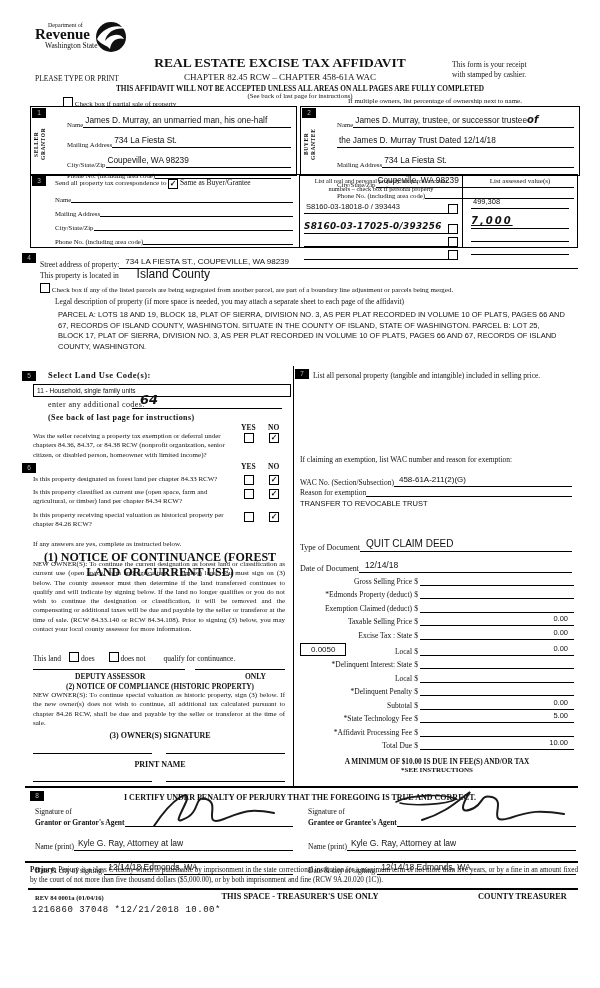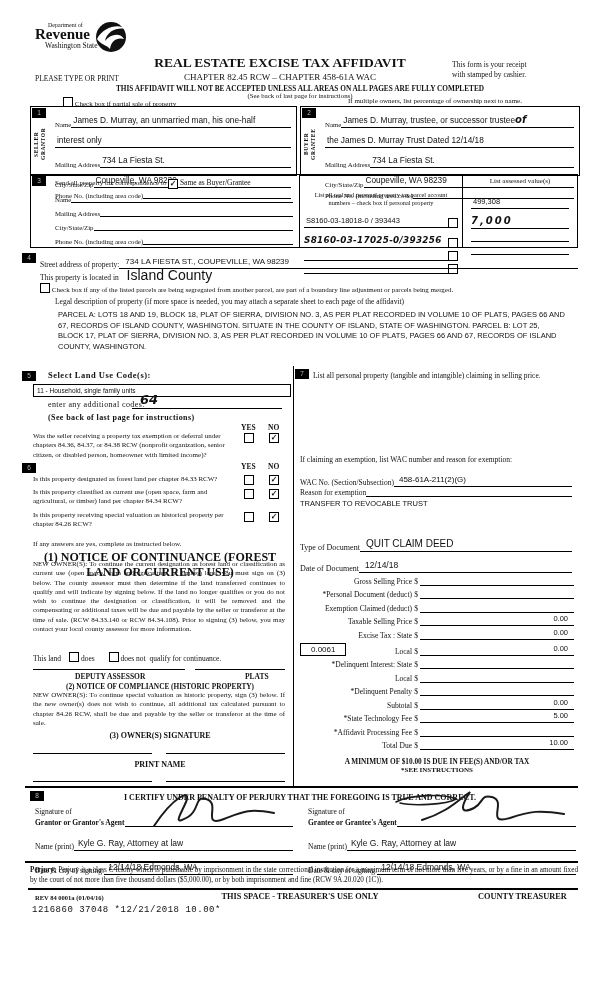--- a/index.html
+++ b/index.html
@@ -16,21 +16,21 @@
   .cb{display:inline-block;width:8px;height:8px;border:1px solid #000;font-size:8px;
       line-height:8px;text-align:center;vertical-align:-1px;font-weight:bold;background:#fff;}
   .fieldrow{display:flex;align-items:flex-end;margin-bottom:1px;}
   .flbl{font-size:6.8px;white-space:nowrap;}
   .ul{flex:1;border-bottom:1px solid #000;min-height:9px;}
   .fv{font-size:8.3px;font-family:"Liberation Sans",sans-serif;white-space:nowrap;padding-left:2px;}
   .partybox{position:absolute;border:1.5px solid #000;}
   .vwrap{position:absolute;left:2px;top:13px;display:flex;gap:1px;}
   .vtext{writing-mode:vertical-rl;transform:rotate(180deg);font-size:5.5px;font-weight:bold;
          letter-spacing:.6px;height:48px;text-align:center;}
-  .fields{margin-left:24px;margin-right:5px;margin-top:2px;}
+  .fields{margin-left:36px;margin-right:5px;margin-top:2px;}
   .q{font-size:7px;line-height:1.35;}
   .para{font-size:7px;line-height:1.33;text-align:justify;}
   .mrow{display:flex;align-items:flex-end;height:13.5px;}
   .mlabel{flex:0 0 112px;text-align:right;font-size:7.5px;white-space:nowrap;}
   .mdollar{flex:0 0 8px;text-align:center;font-size:7.5px;}
   .mline{flex:1;border-bottom:1px solid #000;text-align:right;}
   .mval{font-size:7.5px;font-family:"Liberation Sans",sans-serif;padding-right:6px;}
   .ratebox{border:1.5px solid #000;font-size:8px;font-family:"Liberation Sans",sans-serif;
            padding:1px 10px;background:#fff;}
   .thick{position:absolute;background:#000;height:2px;}
@@ -72,23 +72,20 @@
     <div class="vwrap">
       <span class="vtext">SELLER</span>
       <span class="vtext">GRANTOR</span>
     </div>
     <div class="fields">
       <div class="fieldrow">
           <span class="flbl">Name</span>
         <span class="ul"><span class="fv">James D. Murray, an unmarried man, his one-half</span></span>
         </div>
       <div class="fieldrow">
-          <span class="ul"><span class="fv">interest only</span></span>
-        </div>
-      <div class="fieldrow">
           <span class="flbl">Mailing Address</span>
         <span class="ul"><span class="fv">734 La Fiesta St.</span></span>
         </div>
       <div class="fieldrow">
           <span class="flbl">City/State/Zip</span>
         <span class="ul"><span class="fv">Coupeville, WA 98239</span></span>
         </div>
       <div class="fieldrow">
           <span class="flbl">Phone No. (including area code)</span>
         <span class="ul"></span>
@@ -143,21 +140,21 @@
         </div>
       <div class="fieldrow" style="margin-bottom:4px;">
           <span class="flbl">City/State/Zip</span>
           <span class="ul"></span>
         </div>
       <div class="fieldrow">
           <span class="flbl">Phone No. (including area code)</span>
           <span class="ul"></span>
         </div>
     </div>
-    <div style="position:relative;width:163px;border-left:1.5px solid #000;box-sizing:border-box;padding:16px 4px;">
+    <div style="position:relative;width:163px;border-left:1.5px solid #000;box-sizing:border-box;padding:2px 4px;">
       <div class="ctr" style="font-size:6.3px;line-height:1.25;">
         <div>List all real and personal property tax parcel account</div>
         <div>numbers – check box if personal property</div>
       </div>
       <div class="fieldrow" style="margin-top:2px;">
           <span class="ul"><span class="fv" style="font-size:7.5px;">S8160-03-18018-0 / 393443</span></span>
           <span class="cb"></span>
         </div>
       <div class="fieldrow">
           <span class="ul"><span class="hand" style="font-size:8.8px;letter-spacing:.3px;">S8160-03-17025-0/393256</span></span>
@@ -171,39 +168,39 @@
           <span class="ul"></span>
           <span class="cb"></span>
         </div>
     </div>
     <div style="position:relative;flex:1;border-left:1.5px solid #000;box-sizing:border-box;padding:2px 8px;">
       <div class="ctr" style="font-size:7px;margin-bottom:5px;">List assessed value(s)</div>
       <div class="fieldrow">
           <span class="ul"><span class="fv" style="font-size:7.5px;">499,308</span></span>
         </div>
       <div class="fieldrow">
-          <span class="ul"><span class="hand" style="font-size:10px;letter-spacing:2px;">7,000</span></span>
+          <span class="ul"><span class="hand" style="font-size:10px;letter-spacing:2px;text-decoration:underline;">7,000</span></span>
         </div>
       <div class="fieldrow" style="height:12px;">
           <span class="ul"></span>
         </div>
       <div class="fieldrow" style="height:12px;">
           <span class="ul"></span>
         </div>
     </div>
   </div>
 
   <div class="secnum" style="left:22px;top:253px;">4</div>
   <div class="abs fieldrow" style="left:40px;top:250px;width:538px;">
     <span style="font-size:7.5px;white-space:nowrap;">Street address of property:</span>
     <span class="ul"><span class="fv" style="font-size:8px;padding-left:6px;">734 LA FIESTA ST., COUPEVILLE, WA 98239</span></span>
   </div>
   <div class="abs" style="left:40px;top:267px;font-size:7.5px;">
     <span>This property is located in</span>
-    <span class="sans" style="font-size:14px;margin-left:6px;">Island County</span>
+    <span class="sans" style="font-size:12px;margin-left:16px;">Island County</span>
   </div>
   <div class="abs" style="left:40px;top:283px;font-size:7px;width:538px;">
     <span class="cb"></span>
     <span>Check box if any of the listed parcels are being segregated from another parcel, are part of a boundary line adjustment or parcels being merged.</span>
   </div>
   <div class="abs" style="left:40px;top:297px;font-size:7.5px;padding-left:15px;">Legal description of property (if more space is needed, you may attach a separate sheet to each page of the affidavit)</div>
   <div class="abs sans" style="left:58px;top:310px;width:508px;font-size:7.5px;line-height:1.4;">PARCEL A: LOTS 18 AND 19, BLOCK 18, PLAT OF SIERRA, DIVISION NO. 3, AS PER PLAT RECORDED IN VOLUME 10 OF PLATS, PAGES 66 AND 67, RECORDS OF ISLAND COUNTY, WASHINGTON. SITUATE IN THE COUNTY OF ISLAND, STATE OF WASHINGTON. PARCEL B: LOT 25, BLOCK 17, PLAT OF SIERRA, DIVISION NO. 3, AS PER PLAT RECORDED IN VOLUME 10 OF PLATS, PAGES 66 AND 67, RECORDS OF ISLAND COUNTY, WASHINGTON.</div>
 
   <div class="abs" style="left:293px;top:366px;width:0;height:421px;border-left:1.5px solid #000;"></div>
 
@@ -241,46 +238,46 @@
   <div class="abs" style="left:33px;top:540px;font-size:7px;">If any answers are yes, complete as instructed below.</div>
   <div class="abs ctr b" style="left:33px;top:550px;width:254px;font-size:12px;">(1) NOTICE OF CONTINUANCE (FOREST LAND OR CURRENT USE)</div>
   <div class="abs para" style="left:33px;top:560px;width:252px;">NEW OWNER(S): To continue the current designation as forest land or classification as current use (open space, farm and agriculture, or timber) land, you must sign on (3) below. The county assessor must then determine if the land transferred continues to qualify and will indicate by signing below. If the land no longer qualifies or you do not wish to continue the designation or classification, it will be removed and the compensating or additional taxes will be due and payable by the seller or transferor at the time of sale. (RCW 84.33.140 or RCW 84.34.108). Prior to signing (3) below, you may contact your local county assessor for more information.</div>
 
   <div class="abs" style="left:33px;top:652px;font-size:7.5px;">
     <span>This land</span>
     <span class="cb" style="margin-left:6px;"></span>
     <span>does</span>
     <span class="cb" style="margin-left:12px;"></span>
     <span>does not</span>
-    <span style="margin-left:2px;">qualify for continuance.</span>
+    <span style="margin-left:16px;">qualify for continuance.</span>
   </div>
 
   <div class="abs" style="left:33px;top:660px;width:252px;display:flex;gap:10px;">
     <span style="flex:1.7;border-bottom:1px solid #000;height:9px;"></span>
     <span style="flex:1;border-bottom:1px solid #000;height:9px;"></span>
   </div>
   <div class="abs b" style="left:75px;top:672px;font-size:7.5px;">DEPUTY ASSESSOR</div>
-  <div class="abs b" style="left:245px;top:672px;font-size:7.5px;">PLATS</div>
+  <div class="abs b" style="left:245px;top:672px;font-size:7.5px;">ONLY</div>
 
   <div class="abs ctr b" style="left:33px;top:682px;width:254px;font-size:7.3px;">(2) NOTICE OF COMPLIANCE (HISTORIC PROPERTY)</div>
   <div class="abs para" style="left:33px;top:691px;width:252px;">NEW OWNER(S): To continue special valuation as historic property, sign (3) below. If the new owner(s) does not wish to continue, all additional tax calculated pursuant to chapter 84.26 RCW, shall be due and payable by the seller or transferor at the time of sale.</div>
   <div class="abs ctr b" style="left:33px;top:731px;width:254px;font-size:8px;">(3) OWNER(S) SIGNATURE</div>
 
   <div class="abs" style="left:33px;top:744px;width:252px;display:flex;gap:14px;">
     <span style="flex:1;border-bottom:1px solid #000;height:9px;"></span>
     <span style="flex:1;border-bottom:1px solid #000;height:9px;"></span>
   </div>
   <div class="abs ctr b" style="left:33px;top:760px;width:254px;font-size:8px;">PRINT NAME</div>
   <div class="abs" style="left:33px;top:772px;width:252px;display:flex;gap:14px;">
     <span style="flex:1;border-bottom:1px solid #000;height:9px;"></span>
     <span style="flex:1;border-bottom:1px solid #000;height:9px;"></span>
   </div>
 
   <div class="secnum" style="left:295px;top:369px;">7</div>
-  <div class="abs" style="left:313px;top:371px;width:248px;font-size:7.5px;line-height:1.45;">List all  personal property (tangible and intangible) claiming in selling price.</div>
+  <div class="abs" style="left:313px;top:371px;width:248px;font-size:7.5px;line-height:1.45;">List all  personal property (tangible and intangible) included in selling price.</div>
 
   <div class="abs" style="left:300px;top:455px;font-size:7.5px;">If claiming an exemption, list WAC number and reason for exemption:</div>
   <div class="abs fieldrow" style="left:300px;top:468px;width:272px;">
     <span style="font-size:7.5px;white-space:nowrap;">WAC No. (Section/Subsection)</span>
     <span class="ul"><span class="fv" style="font-size:8px;padding-left:5px;">458-61A-211(2)(G)</span></span>
   </div>
   <div class="abs fieldrow" style="left:300px;top:487px;width:272px;">
     <span style="font-size:7.5px;white-space:nowrap;">Reason for exemption</span>
     <span class="ul"></span>
   </div>
@@ -295,42 +292,42 @@
     <span class="ul"><span class="fv" style="font-size:8.5px;padding-left:6px;">12/14/18</span></span>
   </div>
 
   <div class="abs" style="left:300px;top:572px;width:274px;">
     <div class="mrow">
         <div class="mlabel">Gross Selling Price</div>
         <div class="mdollar">$</div>
         <div class="mline"><span class="mval"></span></div>
       </div>
     <div class="mrow">
-        <div class="mlabel">*Personal Document (deduct)</div>
+        <div class="mlabel">*Edmonds Property (deduct)</div>
         <div class="mdollar">$</div>
         <div class="mline"><span class="mval"></span></div>
       </div>
     <div class="mrow">
         <div class="mlabel">Exemption Claimed (deduct)</div>
         <div class="mdollar">$</div>
         <div class="mline"><span class="mval"></span></div>
       </div>
     <div class="mrow">
         <div class="mlabel">Taxable Selling Price</div>
         <div class="mdollar">$</div>
         <div class="mline"><span class="mval">0.00</span></div>
       </div>
     <div class="mrow">
         <div class="mlabel">Excise Tax : State</div>
         <div class="mdollar">$</div>
         <div class="mline"><span class="mval">0.00</span></div>
       </div>
     <div class="mrow" style="height:16px;">
         <div class="mlabel" style="display:flex;justify-content:space-between;align-items:flex-end;">
-          <span class="ratebox">0.0061</span>
+          <span class="ratebox">0.0050</span>
           <span>Local</span>
         </div>
         <div class="mdollar">$</div>
         <div class="mline"><span class="mval">0.00</span></div>
       </div>
     <div class="mrow">
         <div class="mlabel">*Delinquent Interest: State</div>
         <div class="mdollar">$</div>
         <div class="mline"><span class="mval"></span></div>
       </div>

